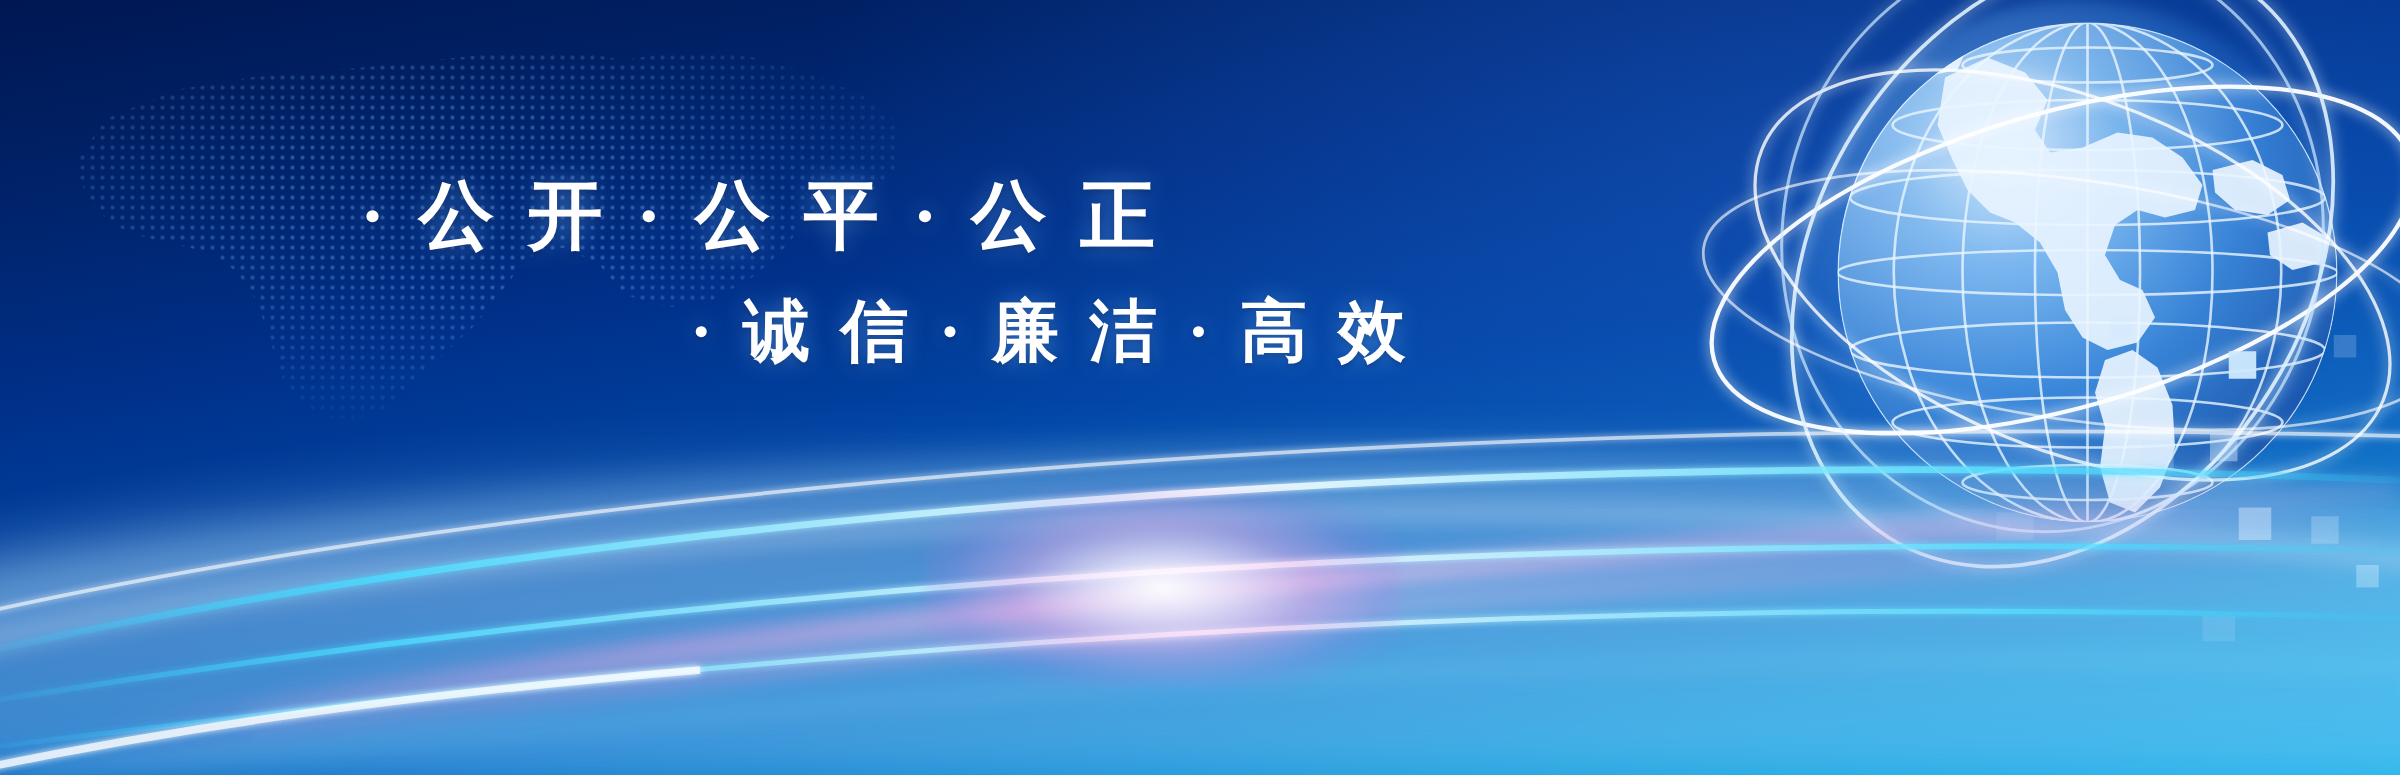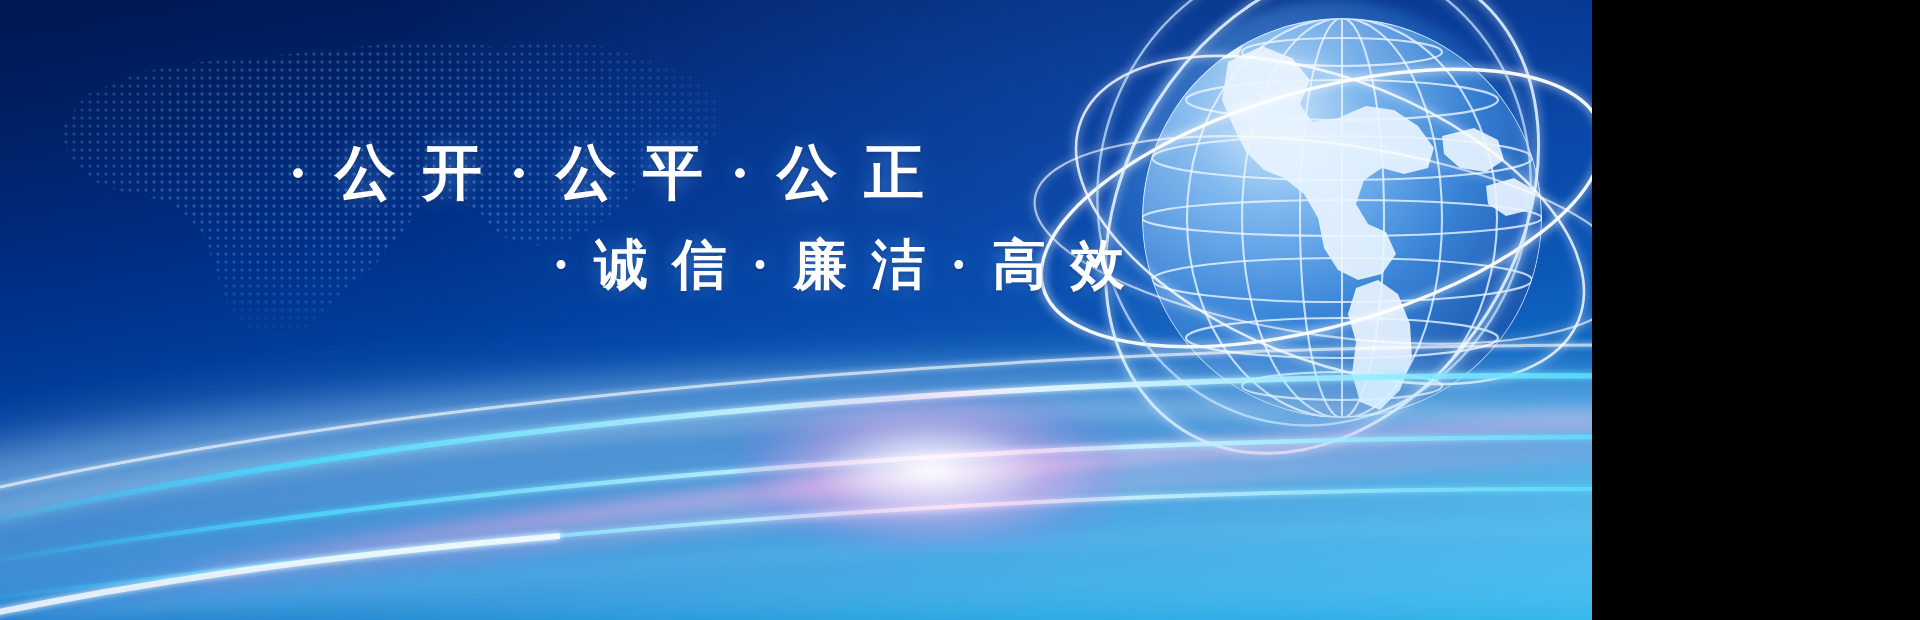--- a/index.html
+++ b/index.html
@@ -1,19 +1,19 @@
 <!DOCTYPE html>
 <html><head>
 <meta charset="utf-8">
 <title>Banner</title>
 <style>
   html,body{margin:0;padding:0;background:#000;}
   #banner{
     position:relative;
-    width:1592px;height:620px;
+    width:1920px;height:620px;
     overflow:hidden;
     font-family:"Liberation Serif","DejaVu Serif",serif;
     background:
       radial-gradient(ellipse 1400px 700px at 78% 22%, rgba(28,90,190,0.55) 0%, rgba(10,45,130,0.0) 62%),
       linear-gradient(170deg,#001752 0%,#002268 16%,#003089 34%,#0047a8 52%,#0d6dc4 70%,#159ada 86%,#1fb0e8 100%);
   }
 
   
   .dotmap{
     position:absolute;left:30px;top:10px;width:700px;height:330px;

